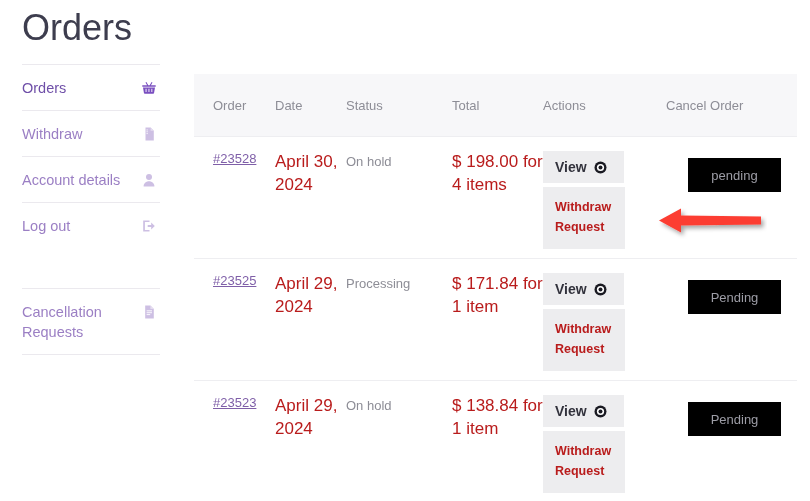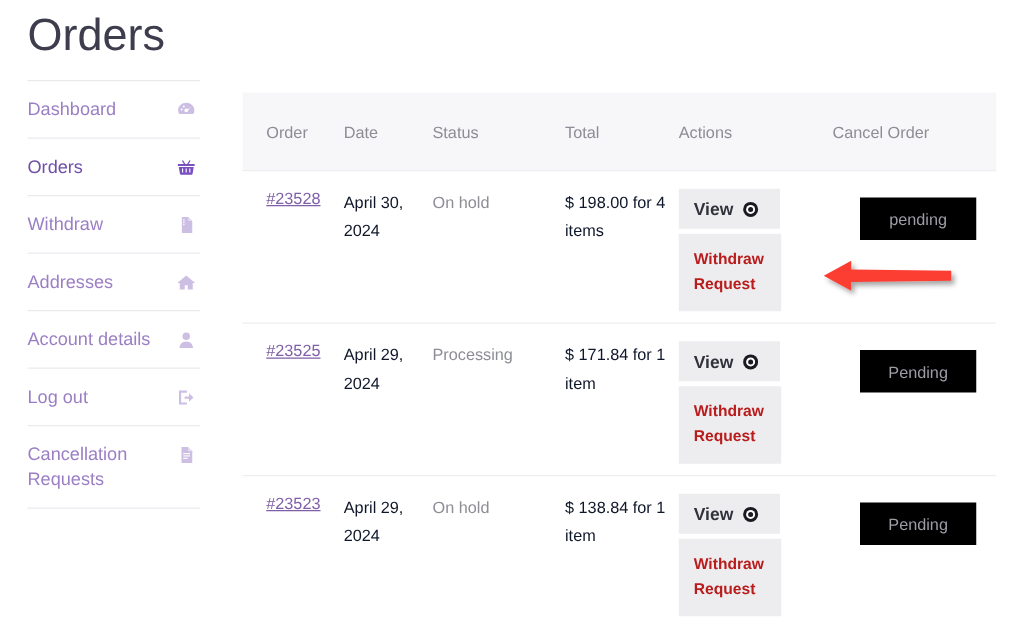--- a/index.html
+++ b/index.html
@@ -34,21 +34,21 @@
   .nav-item {
     position: relative;
     display: flex;
     align-items: flex-start;
     justify-content: space-between;
     border-top: 1px solid #ebe9ee;
     padding: 13px 2px 12px 0;
     min-height: 44px;
     cursor: pointer;
   }
-  .nav-item:last-child { border-bottom: 1px solid #ebe9ee; }
+  .nav-item:last-child { border-bottom: 1px solid #ebe9ee; margin-top: 40px; }
   .nav-label {
     font-size: 14.5px;
     line-height: 20px;
     color: #9b7fc4;
     max-width: 104px;
   }
   .nav-item.active .nav-label { color: #6f4fa8; }
   .nav-icon {
     width: 18px; height: 18px;
     flex: 0 0 18px;
@@ -95,22 +95,22 @@
 
   .thead .c-order  { padding-left: 19px; }
 
   .order-link {
     color: #7f5fa8;
     text-decoration: underline;
     font-size: 13px;
     cursor: pointer;
   }
   .cell-text {
-    color: #0f172a;
-    font-size: 13px;
+    color: #b91c1c;
+    font-size: 17px;
     line-height: 22.5px;
   }
   .cell-status { color: #8d8d96; font-size: 13px; line-height: 22.5px; }
 
   
   .btn-view {
     display: inline-flex;
     align-items: center;
     gap: 7px;
     background: #ededef;
@@ -166,32 +166,20 @@
 </style>
 </head>
 <body>
 
 <div class="page">
 
   <h1 class="page-title">Orders</h1>
 
   <nav class="sidebar">
 
-    <div class="nav-item">
-      <span class="nav-label">Dashboard</span>
-      <span class="nav-icon">
-        <svg width="18" height="18" viewBox="0 0 18 18">
-            <path fill="#cdbfe3" d="M9 3.2c-3.6 0-6.5 2.7-6.5 6 0 1.1.3 2.1.9 3h11.2c.6-.9.9-1.9.9-3 0-3.3-2.9-6-6.5-6z"></path>
-            <circle cx="9" cy="9.2" r="1.5" fill="#ffffff"></circle>
-            <path fill="#ffffff" d="M9.4 8.9l3.1-2.4-2.3 3.1z"></path>
-            <circle cx="5.3" cy="8.6" r=".8" fill="#ffffff"></circle>
-            <circle cx="7" cy="6.2" r=".8" fill="#ffffff"></circle>
-          </svg>
-      </span>
-    </div>
 
     <div class="nav-item active">
       <span class="nav-label">Orders</span>
       <span class="nav-icon">
         <svg width="18" height="18" viewBox="0 0 18 18">
             <path fill="#7a4fc0" d="M6.4 3.1l-.9.5 1.6 2.6H2.3v1.6h13.4V6.2h-4.8l1.6-2.6-.9-.5-1.9 3.1H8.3z"></path>
             <path fill="#7a4fc0" d="M3 8.5l.9 5.2c.1.6.6 1 1.2 1h7.8c.6 0 1.1-.4 1.2-1l.9-5.2H3zm2.6 1.2h.9v3.3h-.9zm2.9 0h.9v3.3h-.9zm2.9 0h.9v3.3h-.9z"></path>
           </svg>
       </span>
     </div>
@@ -202,28 +190,20 @@
         <svg width="18" height="18" viewBox="0 0 18 18">
             <path fill="#cdbfe3" d="M5.5 2.6h5.1l3.2 3.2v9.6H5.5z"></path>
             <path fill="#e5ddf0" d="M10.6 2.6l3.2 3.2h-3.2z"></path>
             <rect x="6.6" y="4.4" width="1" height="1.1" fill="#ffffff"></rect>
             <rect x="6.6" y="6.2" width="1" height="1.1" fill="#ffffff"></rect>
             <rect x="6.6" y="8" width="1" height="1.1" fill="#ffffff"></rect>
           </svg>
       </span>
     </div>
 
-    <div class="nav-item">
-      <span class="nav-label">Addresses</span>
-      <span class="nav-icon">
-        <svg width="18" height="18" viewBox="0 0 18 18">
-            <path fill="#cdbfe3" d="M9 3.4L1.8 9.3h2v5.3h4v-3.4h2.4v3.4h4V9.3h2z"></path>
-          </svg>
-      </span>
-    </div>
 
     <div class="nav-item">
       <span class="nav-label">Account details</span>
       <span class="nav-icon">
         <svg width="18" height="18" viewBox="0 0 18 18">
             <circle cx="9" cy="6" r="3" fill="#cdbfe3"></circle>
             <path fill="#cdbfe3" d="M3.6 15.4c0-3 2.4-5.2 5.4-5.2s5.4 2.2 5.4 5.2z"></path>
           </svg>
       </span>
     </div>

